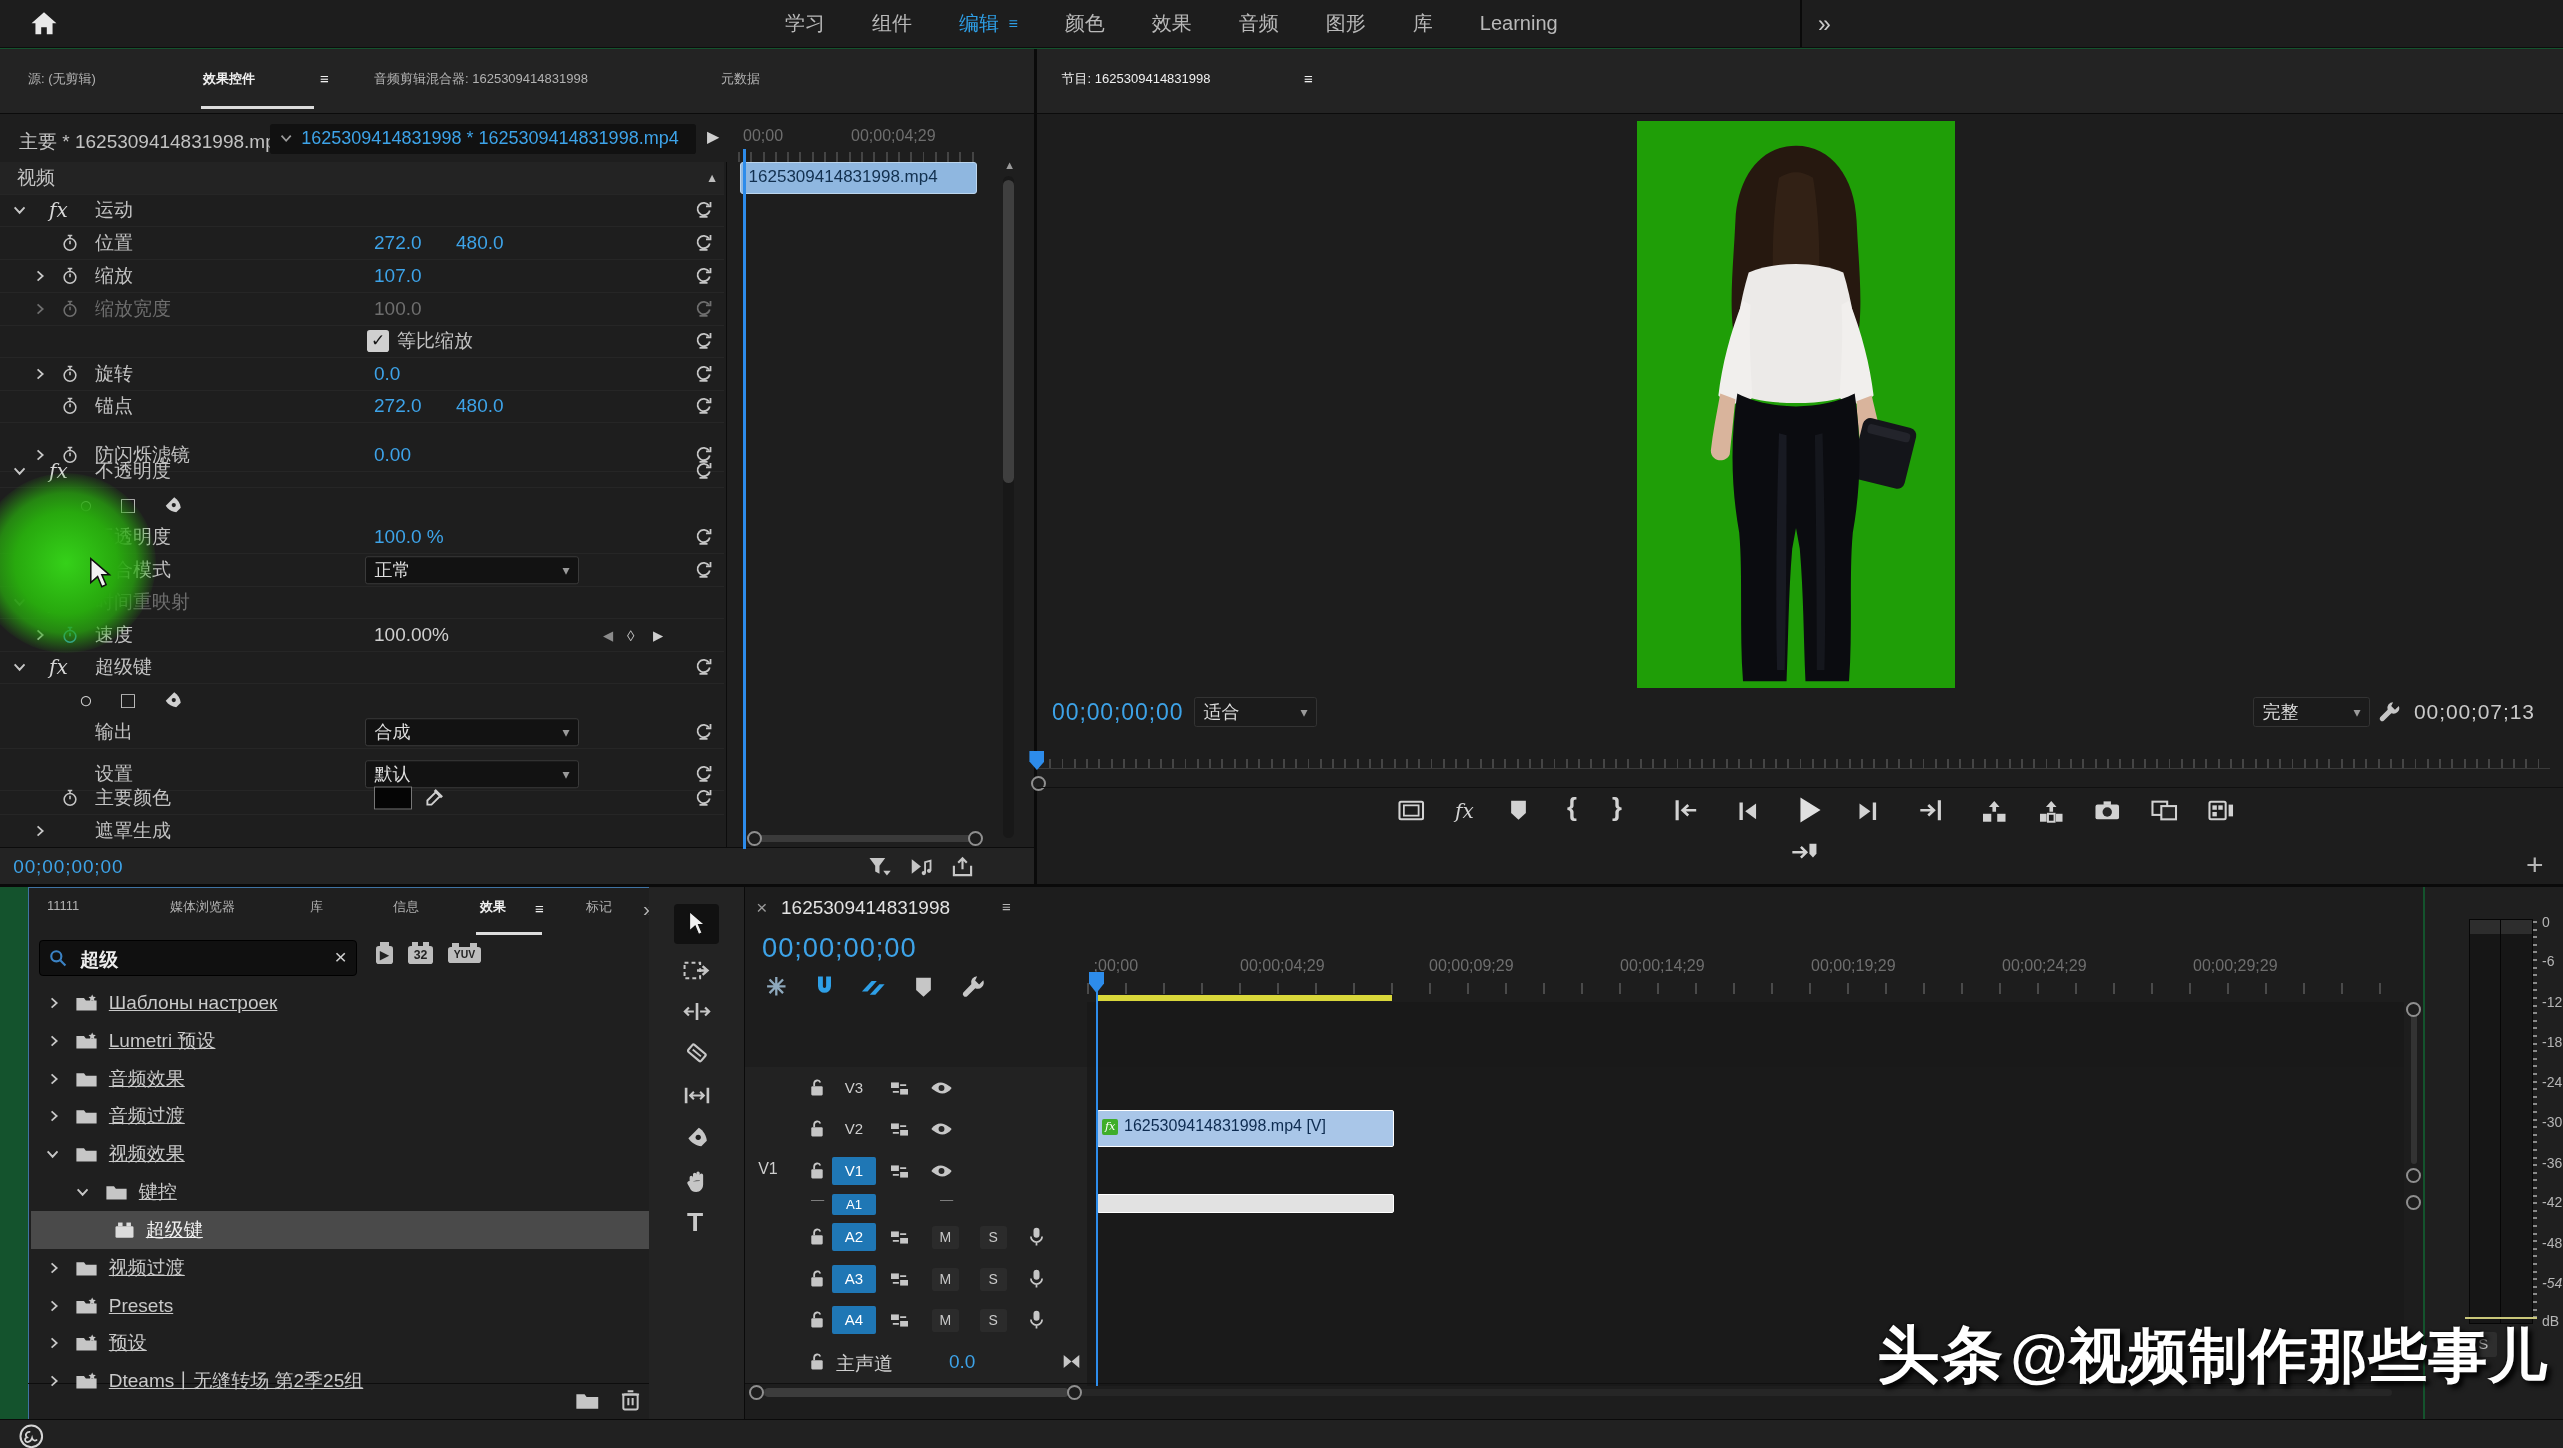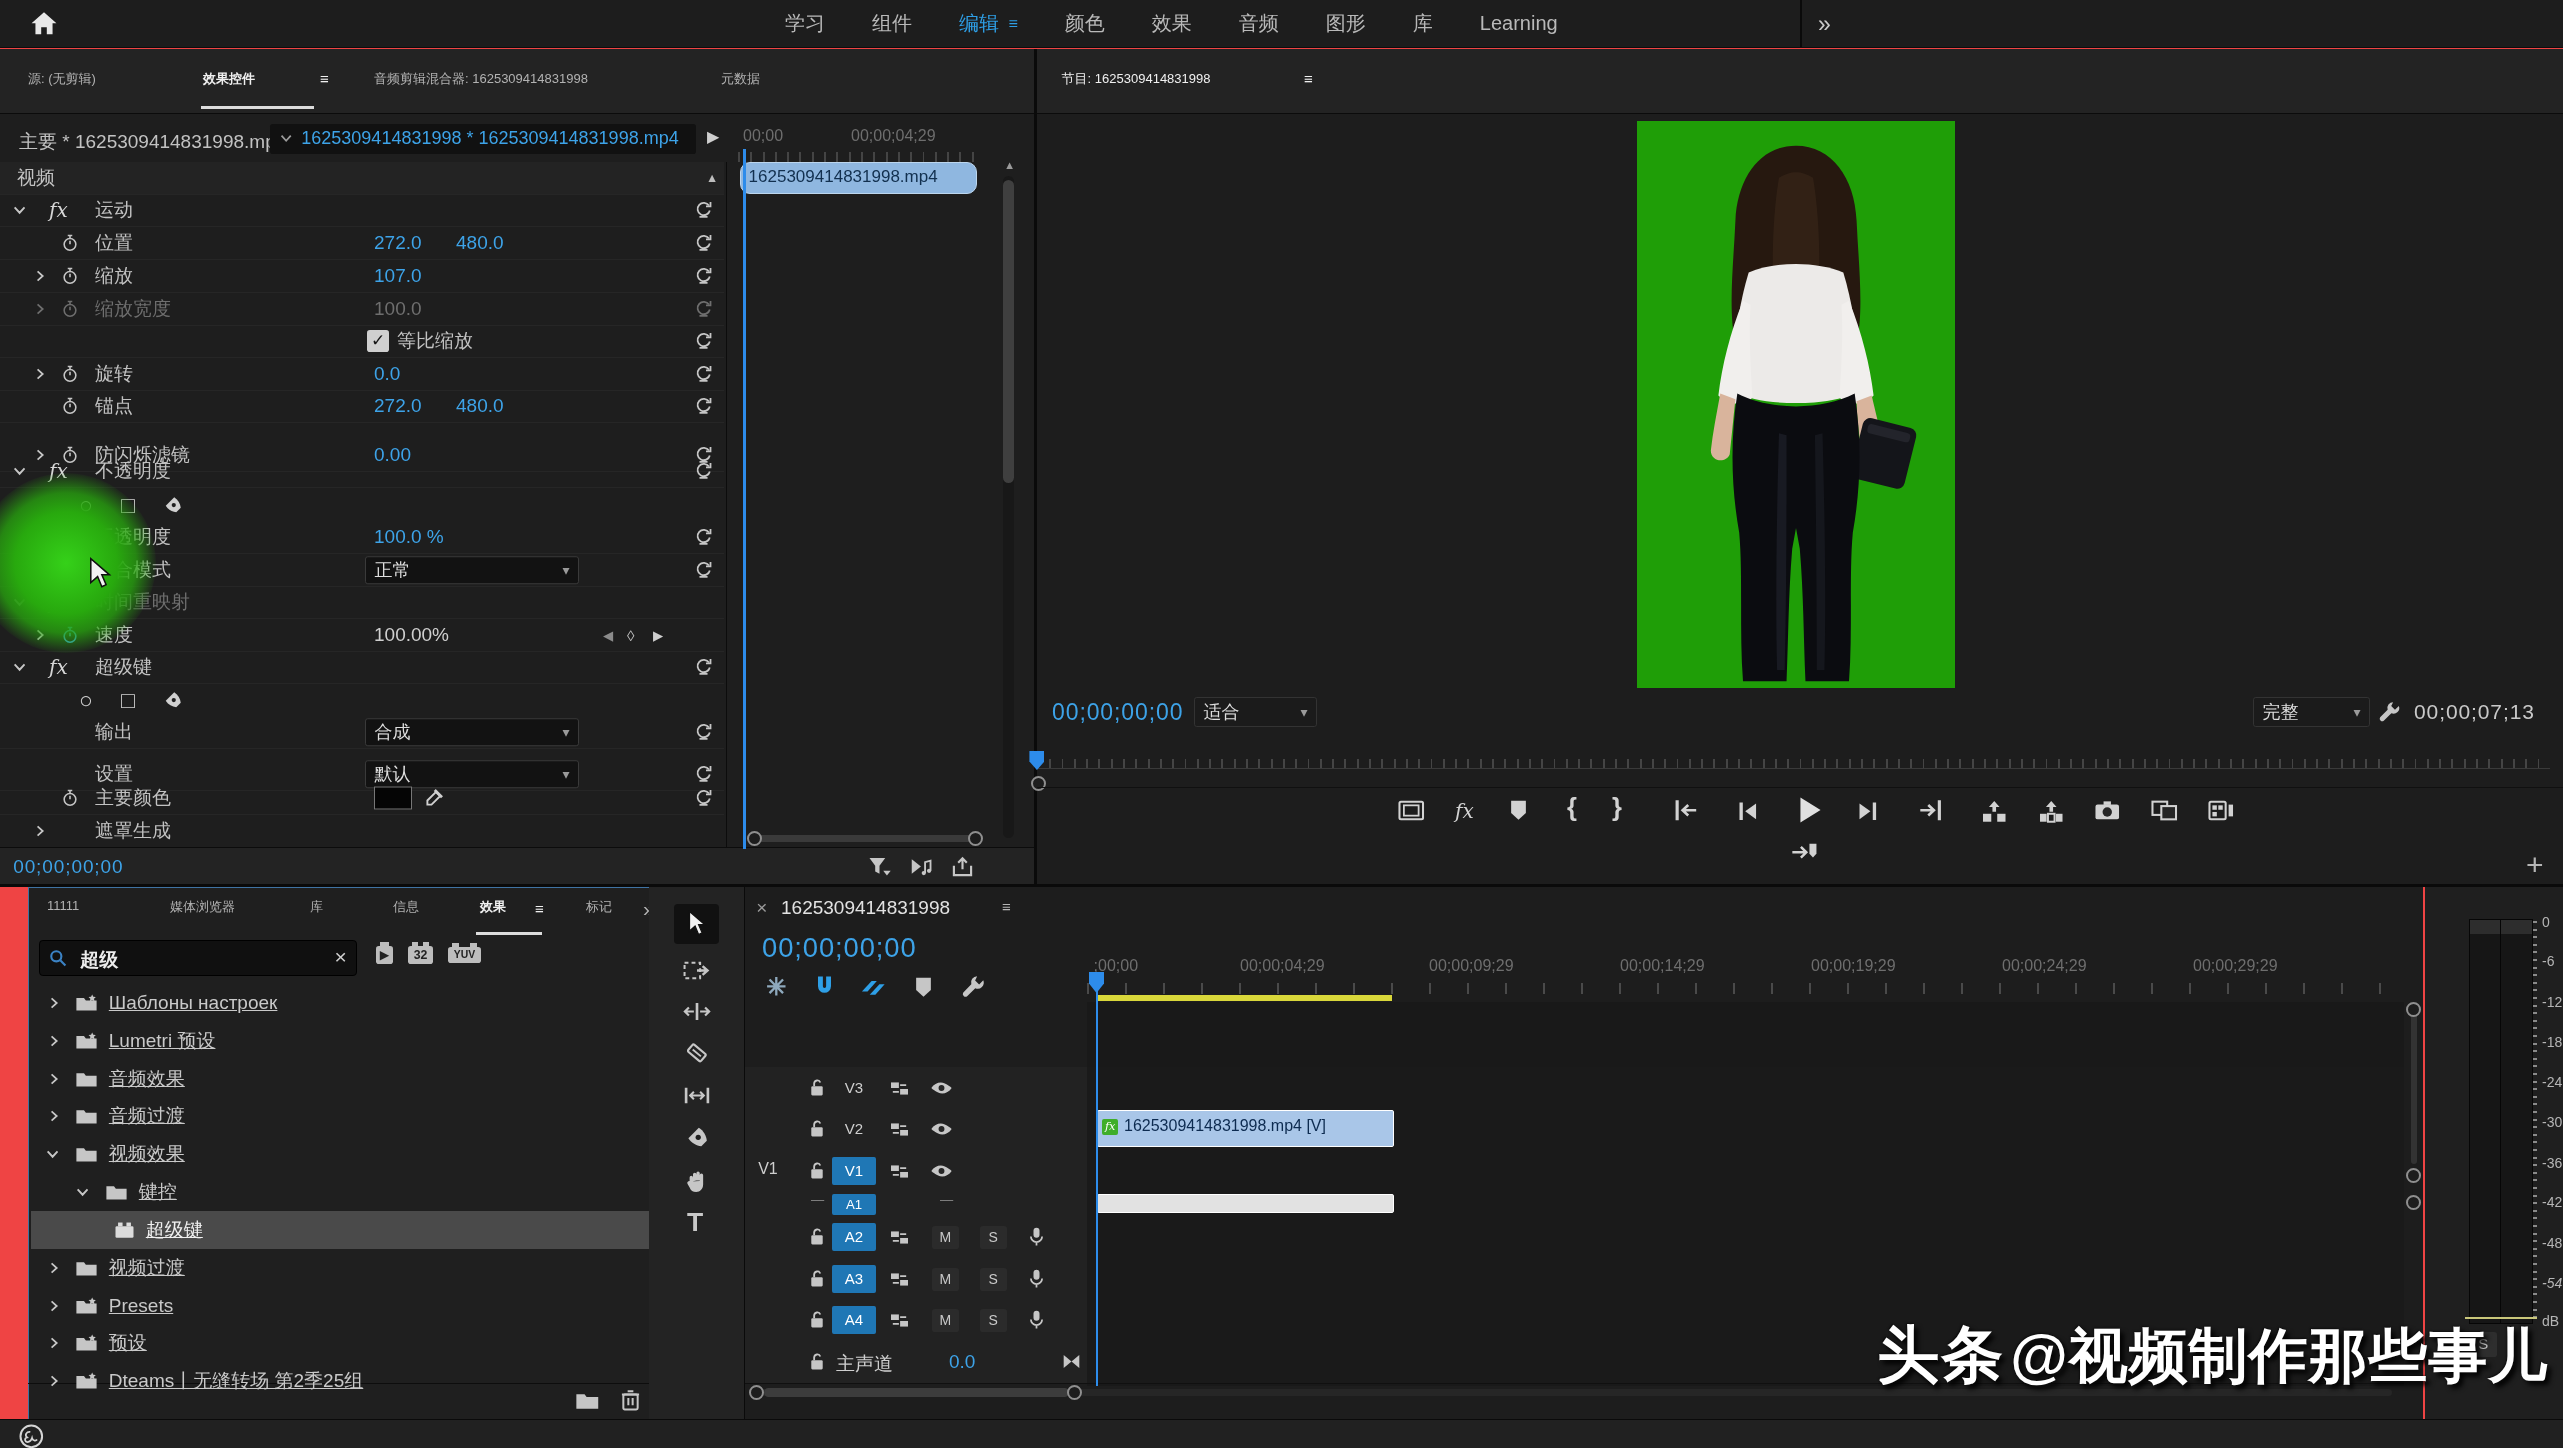--- a/index.html
+++ b/index.html
@@ -1,16 +1,16 @@
 <!DOCTYPE html>
 <html style="font-size:15px"><head>
 <meta charset="utf-8">
 <style>
   html,body{margin:0;padding:0;background:#0e0e0e;}
-  .screen{position:relative;width:2563px;height:1449px;background:#ef4444;overflow:hidden;
+  .screen{position:relative;width:2563px;height:1449px;background:#14532d;overflow:hidden;
     font-family:"Liberation Sans","DejaVu Sans",sans-serif;color:#c6c6c6;font-size:19px;
     -webkit-font-smoothing:antialiased;}
   .ab{position:absolute;}
   svg.ic{display:inline-block;vertical-align:middle;color:#c6c6c6;}
   .blue{color:#3da3e8;}
   .dim{color:#6e6e6e;}
   .lbl{color:#c2c2c2;white-space:nowrap;}
   .tc{color:#3da3e8;letter-spacing:0.9px;}
   
   .topbar{position:absolute;left:0;top:0;width:2563px;height:47px;background:#1d1d1d;border-bottom:1.9px solid #0d0d0d;}
@@ -308,21 +308,21 @@
       <svg class="ic" style="width:12.3px;height:12.3px;color:#9a9a9a" viewBox="0 0 13 13" width="12.3" height="12.3">
           <use href="#s-caretd"></use>
         </svg>
       <span class="blue" style="font-size:18px;white-space:nowrap;">1625309414831998 * 1625309414831998.mp4</span>
     </div>
     <span class="ab" style="left:707px;top:13.2px;color:#cfcfcf;font-size:16px;">▶</span>
 
     <span class="ab dim" style="left:743px;top:13.2px;font-size:16px;">00;00</span>
     <span class="ab dim" style="left:851px;top:13.2px;font-size:16px;">00;00;04;29</span>
     <div class="ab ticks" style="left:738px;top:38px;width:246px;height:9.5px;opacity:.7;background:repeating-linear-gradient(90deg,#555 0 1.9px,transparent 1.9px 12.3px);"></div>
-    <div class="ab" style="left:740px;top:48px;width:227px;height:30px;background:#8fb7e0;border:0.9px solid #bcd6ee;border-radius:10px;color:#12304f;font-size:17px;line-height:28px;padding-left:7.6px;white-space:nowrap;overflow:hidden;">1625309414831998.mp4</div>
+    <div class="ab" style="left:740px;top:48px;width:227px;height:30px;background:#8fb7e0;border:0.9px solid #bcd6ee;border-radius:3px;color:#12304f;font-size:17px;line-height:28px;padding-left:7.6px;white-space:nowrap;overflow:hidden;">1625309414831998.mp4</div>
     <div class="ab" style="left:743px;top:35px;width:2.8px;height:700px;background:#2d8ceb;z-index:4;"></div>
 
     <div class="ab" style="left:726px;top:48px;width:0.9px;height:685px;background:#0c0c0c;"></div>
 
     <div class="er" style="top:48px;background:#232323;">
       <span class="lbl" style="left:17px;">视频</span>
       <span style="left:706px;font-size:12.3px;color:#bdbdbd;">▲</span>
     </div>
     <div class="er" style="top:80px;">
       <svg class="ic p-caret" style="left:13.2px;width:13.2px;height:13.2px;" viewBox="0 0 14 14" width="13.2" height="13.2">

